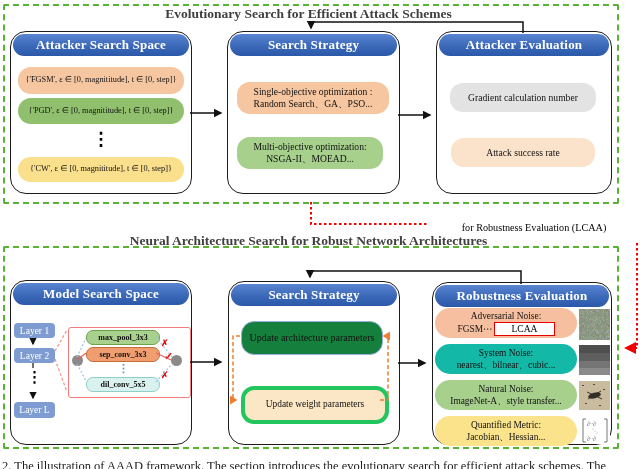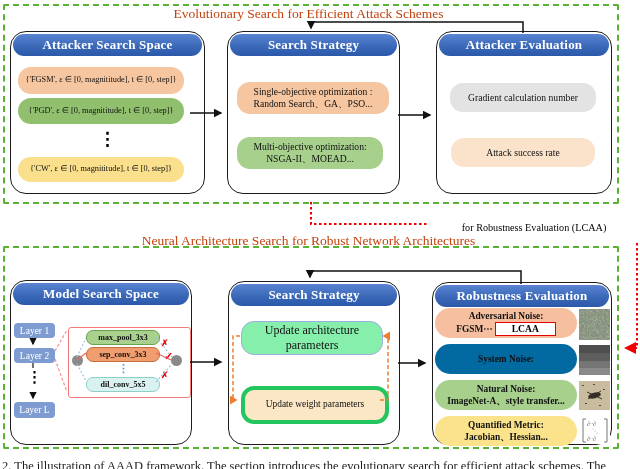--- a/index.html
+++ b/index.html
@@ -1,20 +1,20 @@
 <!DOCTYPE html>
 <html><head>
 <meta charset="utf-8">
 <style>
   html,body{margin:0;padding:0;background:#fff;}
   #app{position:relative;width:640px;height:469px;overflow:hidden;background:#fff;
        font-family:"Liberation Serif",serif;color:#111;}
   .greenbox{position:absolute;border:2px dashed #58b233;border-radius:2px;}
-  .sec-title{position:absolute;left:0;width:617px;text-align:center;font-weight:normal;
-             font-size:13.5px;color:#c2410c;}
+  .sec-title{position:absolute;left:0;width:617px;text-align:center;font-weight:bold;
+             font-size:13.5px;color:#404040;}
   .panel{position:absolute;background:#fff;border:1.6px solid #1c1c1c;border-radius:16px;}
   .phead{position:absolute;left:2px;right:2px;top:2px;height:22px;border-radius:12px;
          background:linear-gradient(180deg,#5a84d2 0%,#3b69b8 55%,#2b58a9 100%);
          color:#fff;font-weight:bold;font-size:13px;display:flex;align-items:center;
          justify-content:center;letter-spacing:.2px;}
   .pill{position:absolute;border-radius:13px;display:flex;flex-direction:column;
         align-items:center;justify-content:center;text-align:center;line-height:1.25;}
   .dots{position:absolute;font-weight:bold;color:#000;font-size:15px;line-height:1;}
   .layer{position:absolute;background:#7e9cd2;color:#fff;font-size:9.5px;
          display:flex;align-items:center;justify-content:center;border-radius:4px;}
@@ -23,36 +23,36 @@
   .mark{position:absolute;color:#e30000;font-weight:bold;font-size:9px;line-height:1;}
   .node{position:absolute;width:11px;height:11px;border-radius:50%;background:#8a8a8a;}
   .redbox{position:absolute;border:1.2px solid #f47b7b;border-radius:3px;}
   .note{position:absolute;left:430px;top:208px;width:208px;text-align:center;
         font-size:10.2px;line-height:1.3;color:#000;}
   .thumb{position:absolute;width:31px;}
   .lcaa{display:inline-block;border:1px solid #e30000;background:#fff;color:#000;
         padding:0 16px;font-size:9.6px;line-height:1.3;margin-left:2px;}
   .rrow-pill{position:absolute;left:2px;width:142px;height:30px;border-radius:15px;
              display:flex;flex-direction:column;align-items:center;justify-content:center;
-             font-size:9.4px;line-height:1.3;text-align:center;font-weight:bold;}
+             font-size:9.4px;line-height:1.3;text-align:center;}
   svg.overlay{position:absolute;left:0;top:0;pointer-events:none;}
   .caption{position:absolute;left:2px;top:459px;width:636px;font-size:12.5px;color:#1a1a1a;}
 </style>
 </head>
 <body>
 
 <div id="app">
 
   <div class="greenbox" style="left:3px;top:4px;width:612px;height:196px;"></div>
   <div class="greenbox" style="left:3px;top:246px;width:612px;height:199px;"></div>
 
   <div class="sec-title" style="top:6px;">Evolutionary Search for Efficient Attack Schemes</div>
   <div class="sec-title" style="top:233px;">Neural Architecture Search for Robust Network Architectures</div>
 
-  <div class="panel" style="left:10px;top:31px;width:180px;height:161px;padding-left:13px;">
+  <div class="panel" style="left:10px;top:31px;width:180px;height:161px;">
     <div class="phead">Attacker Search Space</div>
     <div class="pill" style="left:7px;top:35px;width:166px;height:27px;background:#f6c6a0;font-size:8.3px;">{'FGSM', ε ∈ [0, magnititude], t ∈ [0, step]}</div>
     <div class="pill" style="left:7px;top:66px;width:166px;height:26px;background:#90c06e;font-size:8.3px;">{'PGD', ε ∈ [0, magnititude], t ∈ [0, step]}</div>
     <div class="dots" style="left:0;right:0;top:98px;text-align:center;font-size:18px;">⋮</div>
     <div class="pill" style="left:7px;top:125px;width:166px;height:25px;background:#fadf8d;font-size:8.3px;">{'CW', ε ∈ [0, magnititude], t ∈ [0, step]}</div>
   </div>
 
   <div class="panel" style="left:227px;top:31px;width:171px;height:161px;">
     <div class="phead">Search Strategy</div>
     <div class="pill" style="left:9px;top:50px;width:152px;height:32px;background:#f6c6a0;font-size:9.6px;">
@@ -92,21 +92,21 @@
     <div class="dots" style="left:107px;top:82px;color:#5b9bd5;font-size:11px;">⋮</div>
     <div class="op" style="left:75px;top:96px;width:72px;height:13px;background:#d9f2ef;border:1px solid #8fcfc9;font-family:Liberation Serif, serif;">dil_conv_5x5</div>
 
     <div class="mark" style="left:150px;top:58px;">✗</div>
     <div class="mark" style="left:153px;top:70px;font-size:11px;">✓</div>
     <div class="mark" style="left:150px;top:90px;">✗</div>
   </div>
 
   <div class="panel" style="left:228px;top:281px;width:170px;height:162px;">
     <div class="phead">Search Strategy</div>
-    <div class="pill" style="left:12px;top:39px;width:140px;height:32px;background:#86efac;border:1px solid #98aede;font-size:12px;">Update architecture parameters</div>
+    <div class="pill" style="left:12px;top:39px;width:140px;height:32px;background:#15803d;border:1px solid #98aede;font-size:10px;">Update architecture parameters</div>
     <div class="pill" style="left:12px;top:104px;width:140px;height:30px;background:#fbe7c6;border:4px solid #22c55e;font-size:9.4px;">Update weight parameters</div>
   </div>
 
   <div class="panel" style="left:432px;top:282px;width:178px;height:161px;">
     <div class="phead">Robustness Evaluation</div>
 
     <div class="rrow-pill" style="top:25px;background:#f6c0a0;">
       <span>Adversarial Noise:</span>
       <span style="display:flex;align-items:center;">
         <span>FGSM⋯</span>
@@ -117,22 +117,23 @@
       <svg width="31" height="31">
           <rect width="31" height="31" fill="#8a9a7e"></rect>
         <filter id="nz">
             <feTurbulence type="turbulence" baseFrequency="0.85" numOctaves="3" seed="7"></feTurbulence>
             <feColorMatrix type="saturate" values="0.4"></feColorMatrix>
           </filter>
         <rect width="31" height="31" filter="url(#nz)"></rect>
         </svg>
     </div>
 
-    <div class="rrow-pill" style="top:61px;background:#0369a1;">
+    <div class="rrow-pill" style="top:61px;background:#14b8a6;">
       <span>System Noise:</span>
+      <span>nearest、bilnear、cubic...</span>
     </div>
     <div class="thumb" style="left:146px;top:62px;height:30px;background:
          linear-gradient(180deg,#4e4e4e 0%,#4e4e4e 28%,#5e5e5e 28%,#5e5e5e 52%,#757575 52%,#757575 76%,#8a8a8a 76%);"></div>
 
     <div class="rrow-pill" style="top:97px;background:#a7d08d;">
       <span>Natural Noise:</span>
       <span>ImageNet-A、style transfer...</span>
     </div>
     <div class="thumb" style="left:146px;top:98px;height:29px;">
       <svg width="31" height="29">

